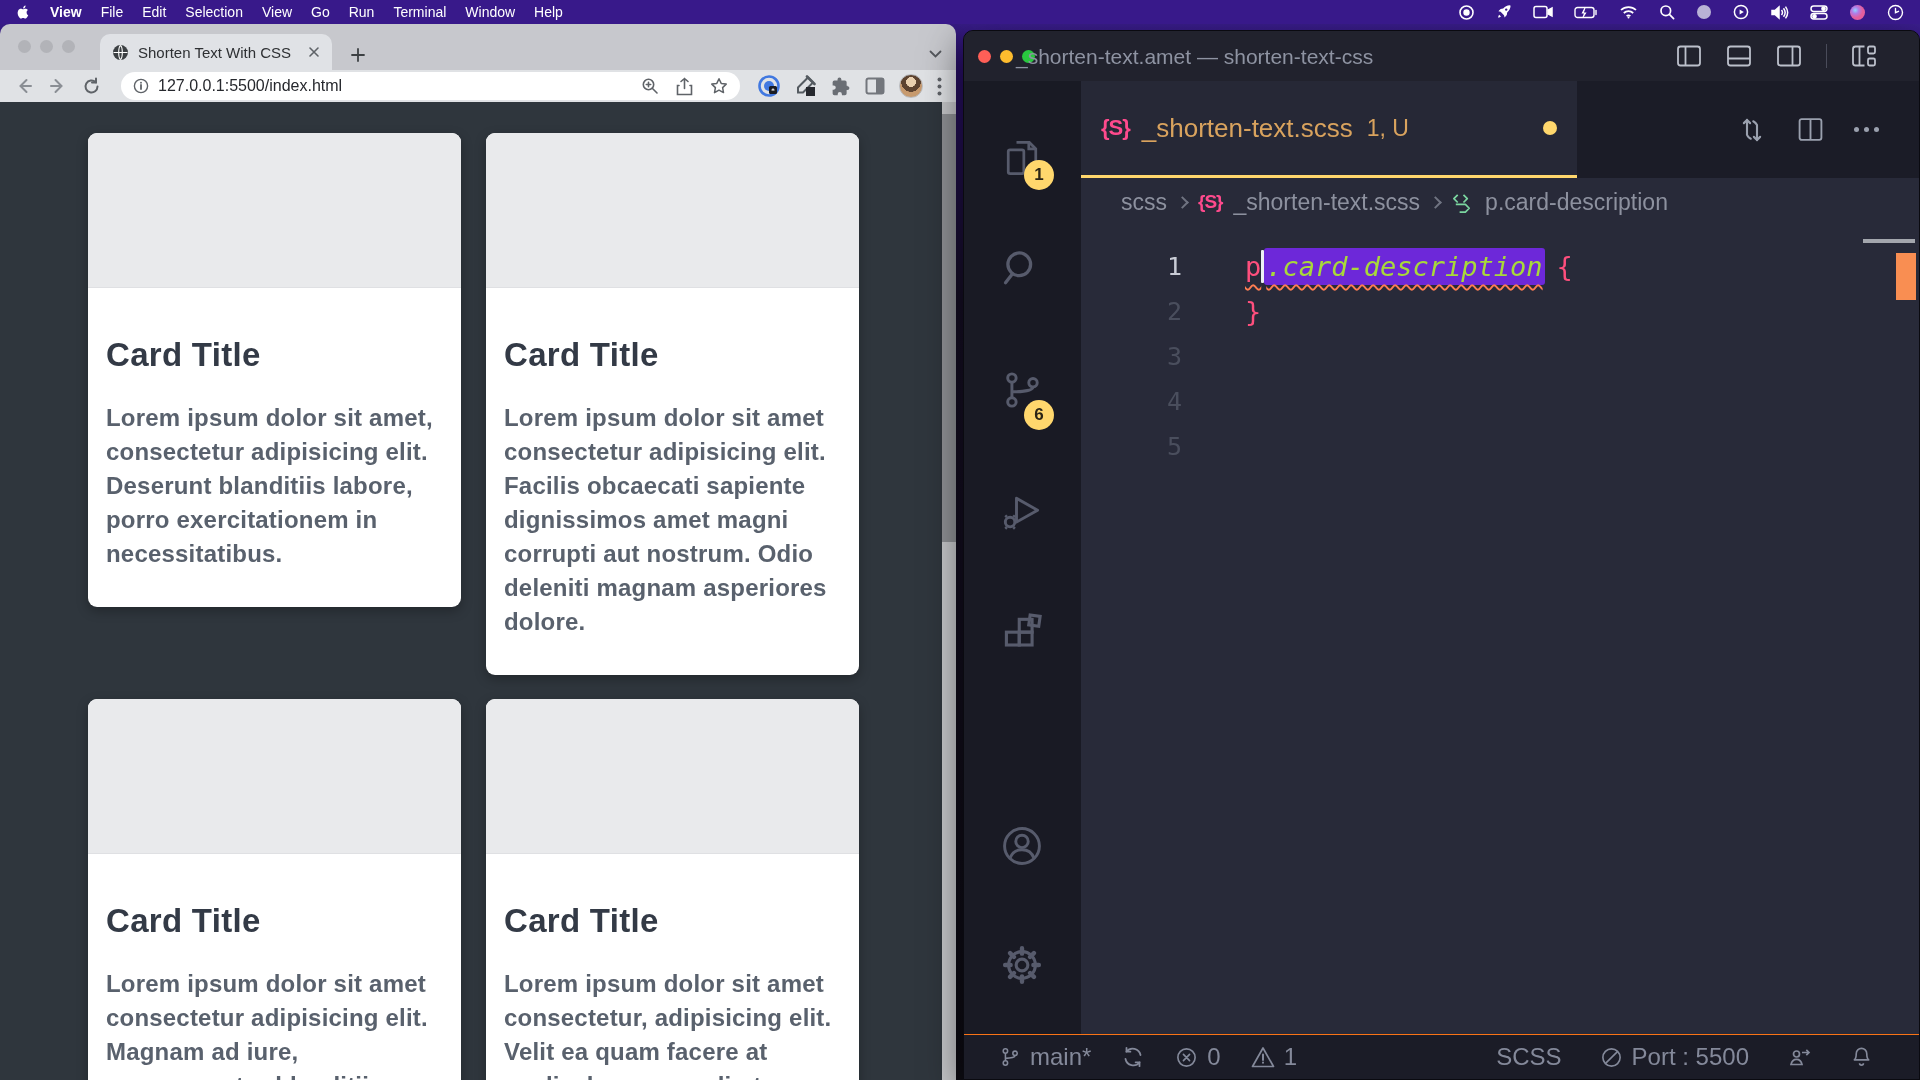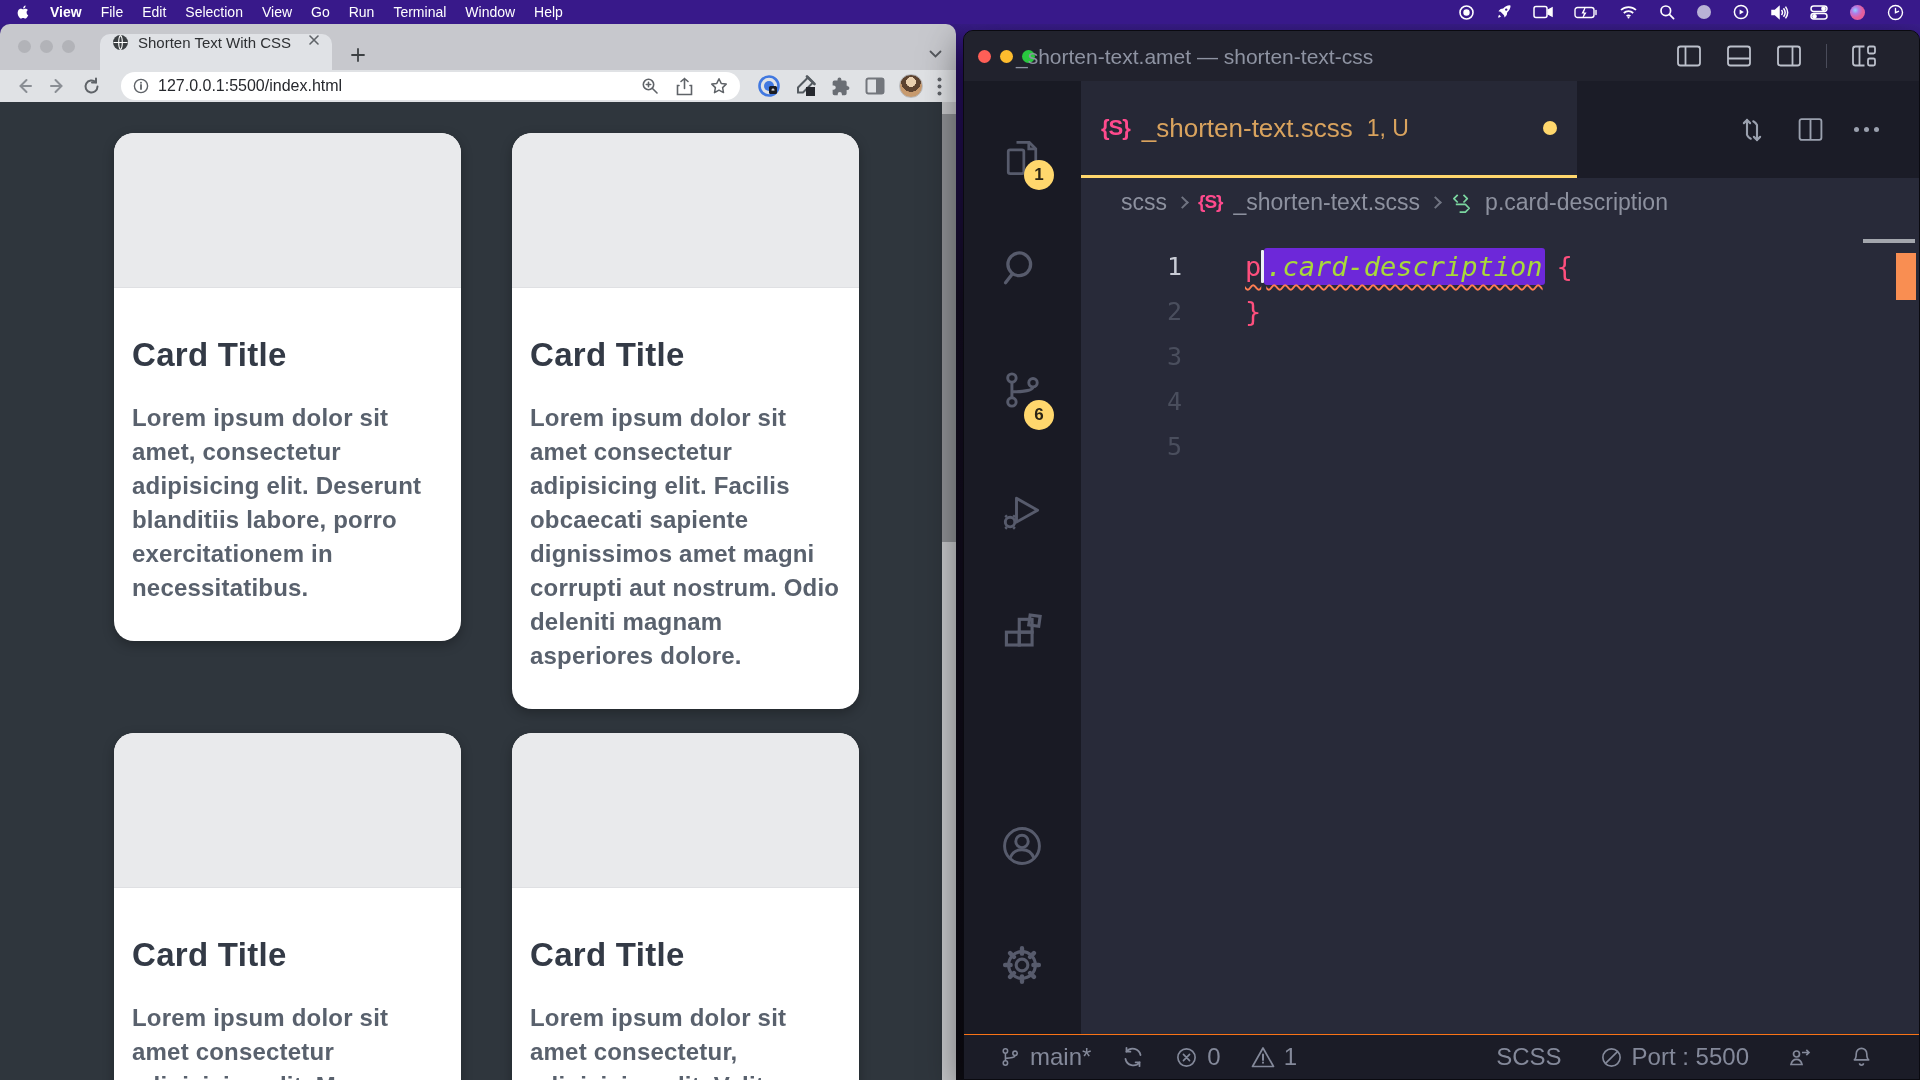--- a/index.html
+++ b/index.html
@@ -28,21 +28,21 @@
     border-radius:10px 10px 0 0; overflow:hidden;
     box-shadow:0 12px 40px rgba(0,0,0,.55);
     display:flex; flex-direction:column; z-index:10;
   }
   .tabstrip { height:46px; background:#c7c8cd; position:relative; flex:none; }
   .lights { position:absolute; left:18px; top:16px; display:flex; gap:9px; }
   .lights i { width:13px; height:13px; border-radius:50%; background:#b2b3b8; display:block; }
   .btab {
     position:absolute; left:100px; bottom:0; width:232px; height:36px;
     background:#e0e2e6; border-radius:10px 10px 0 0;
-    display:flex; align-items:flex-start; padding:0 12px; gap:9px;
+    display:flex; align-items:center; padding:0 12px; gap:9px;
   }
   .btab .tlabel { font-size:15px; color:#2e3033; flex:1; white-space:nowrap; overflow:hidden; }
   .newtab { position:absolute; left:350px; bottom:7px; }
   .tabsearch { position:absolute; right:14px; bottom:12px; }
 
   .toolbar {
     height:20px; background:#e0e2e5; flex:none;
     display:flex; align-items:center; padding:16px 14px; gap:14px;
   }
   .urlpill {
@@ -61,23 +61,22 @@
   .viewport { flex:1; background:#2f363d; position:relative; overflow:hidden; }
   .pagescroll { position:absolute; right:0; top:0; bottom:0; width:14px; background:#c6c7ca; }
   .pagescroll .thumb { position:absolute; top:12px; left:0; right:0; height:428px; background:#8f9195; }
 
   .cards {
     position:absolute; left:88px; top:31px;
     display:grid; grid-template-columns:373px 373px; column-gap:25px; row-gap:24px;
     align-items:start;
   }
   .card {
-    background:#fff; border-radius:20px; overflow:hidden;
+    background:#fff; border-radius:9px; overflow:hidden;
     box-shadow:0 4px 12px rgba(0,0,0,.28);
-    margin-left:26px;
   }
   .card .media { height:155px; background:#e9eaec; border-bottom:1px solid #dfe0e3; }
   .card .cbody { padding:48px 18px 36px 18px; }
   .card h2 { font-size:33px; font-weight:700; color:#333a46; letter-spacing:.3px; margin-bottom:27px; }
   .card p  { font-size:24px; line-height:34px; font-weight:600; color:#59616d; letter-spacing:.2px; }
   .card.tall .cbody { padding-bottom:140px; }
 
   
   .vscode {
     position:absolute; left:963px; top:30px; width:957px; height:1050px;

